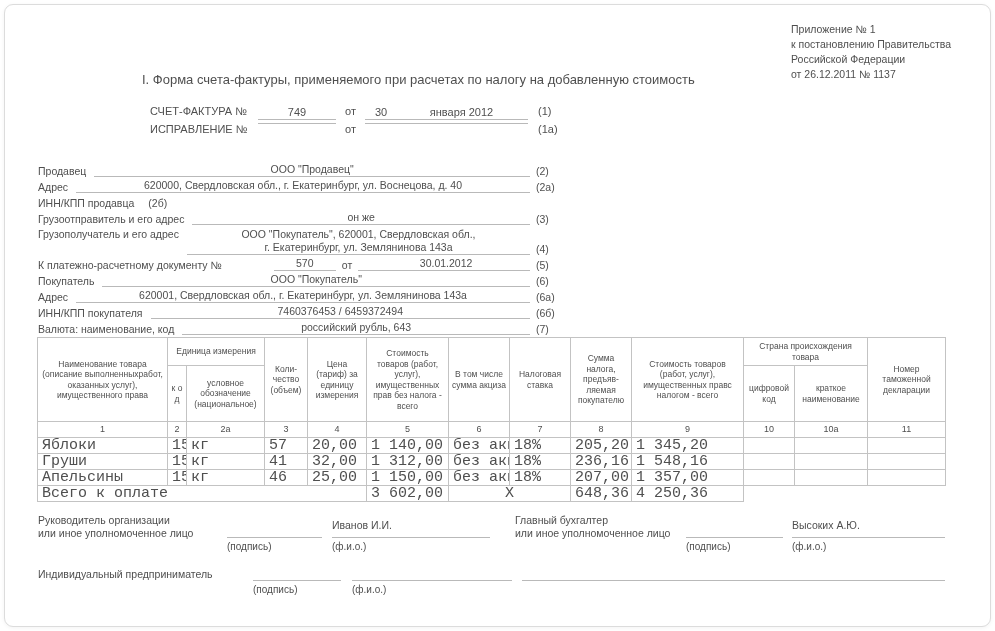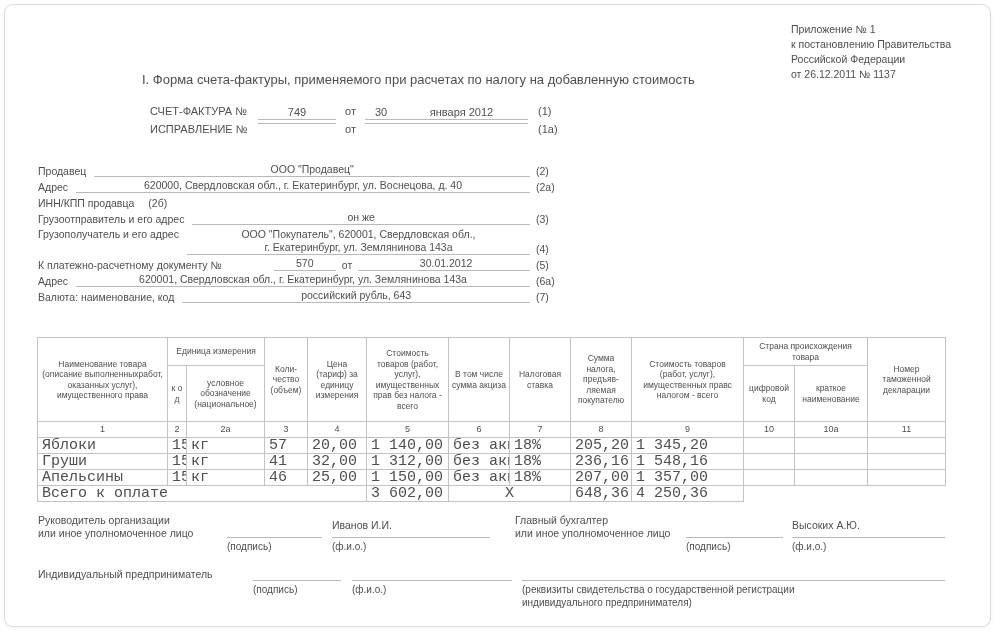--- a/index.html
+++ b/index.html
@@ -122,23 +122,33 @@
     <div class="ref">(4)</div>
   </div>
   <div class="frow">
     <div class="lbl">К платежно-расчетному документу №</div>
     <div class="line num5">570</div>
     <div class="ot5">от</div>
     <div class="line left5">30.01.2012</div>
     <div class="ref">(5)</div>
   </div>
   <div class="frow">
+    <div class="lbl">Покупатель</div>
+    <div class="line">ООО "Покупатель"</div>
+    <div class="ref">(6)</div>
+  </div>
+  <div class="frow">
     <div class="lbl">Адрес</div>
     <div class="line">620001, Свердловская обл., г. Екатеринбург, ул. Землянинова 143а</div>
     <div class="ref">(6а)</div>
+  </div>
+  <div class="frow">
+    <div class="lbl">ИНН/КПП покупателя</div>
+    <div class="line">7460376453 / 6459372494</div>
+    <div class="ref">(6б)</div>
   </div>
   <div class="frow">
     <div class="lbl">Валюта: наименование, код</div>
     <div class="line">российский рубль, 643</div>
     <div class="ref">(7)</div>
   </div>
 </div>
 
 <table class="goods">
   <colgroup>
@@ -278,18 +288,14 @@
   <div class="sigfield short" style="left:253px;top:568px;width:88px">
     <div class="val"></div>
     <div class="cap">(подпись)</div>
   </div>
   <div class="sigfield short" style="left:352px;top:568px;width:160px">
     <div class="val"></div>
     <div class="cap">(ф.и.о.)</div>
   </div>
   <div class="sigfield short" style="left:522px;top:568px;width:423px">
     <div class="val"></div>
-    <div class="cap">
-      <div>(реквизиты свидетельства о государственной регистрации</div>
-      <div>индивидуального предпринимателя)</div>
-    </div>
   </div>
 </div>
 
 </body></html>

